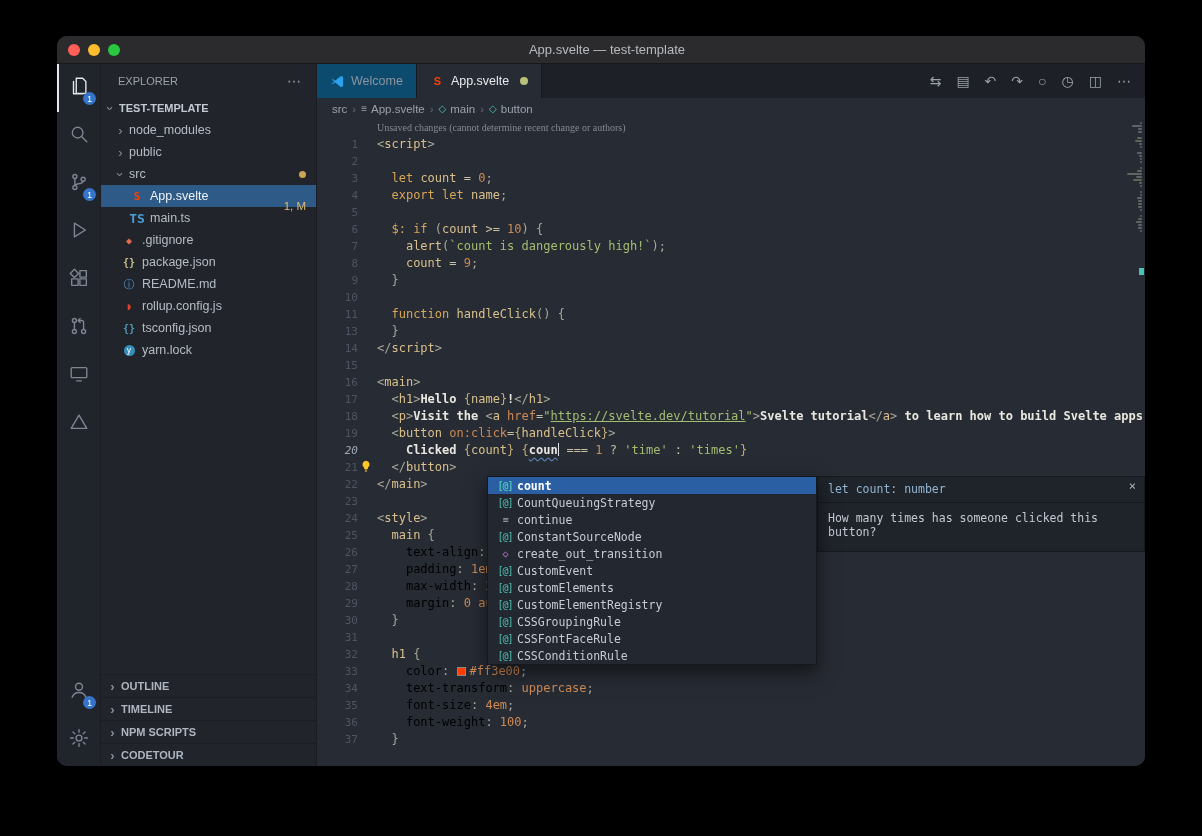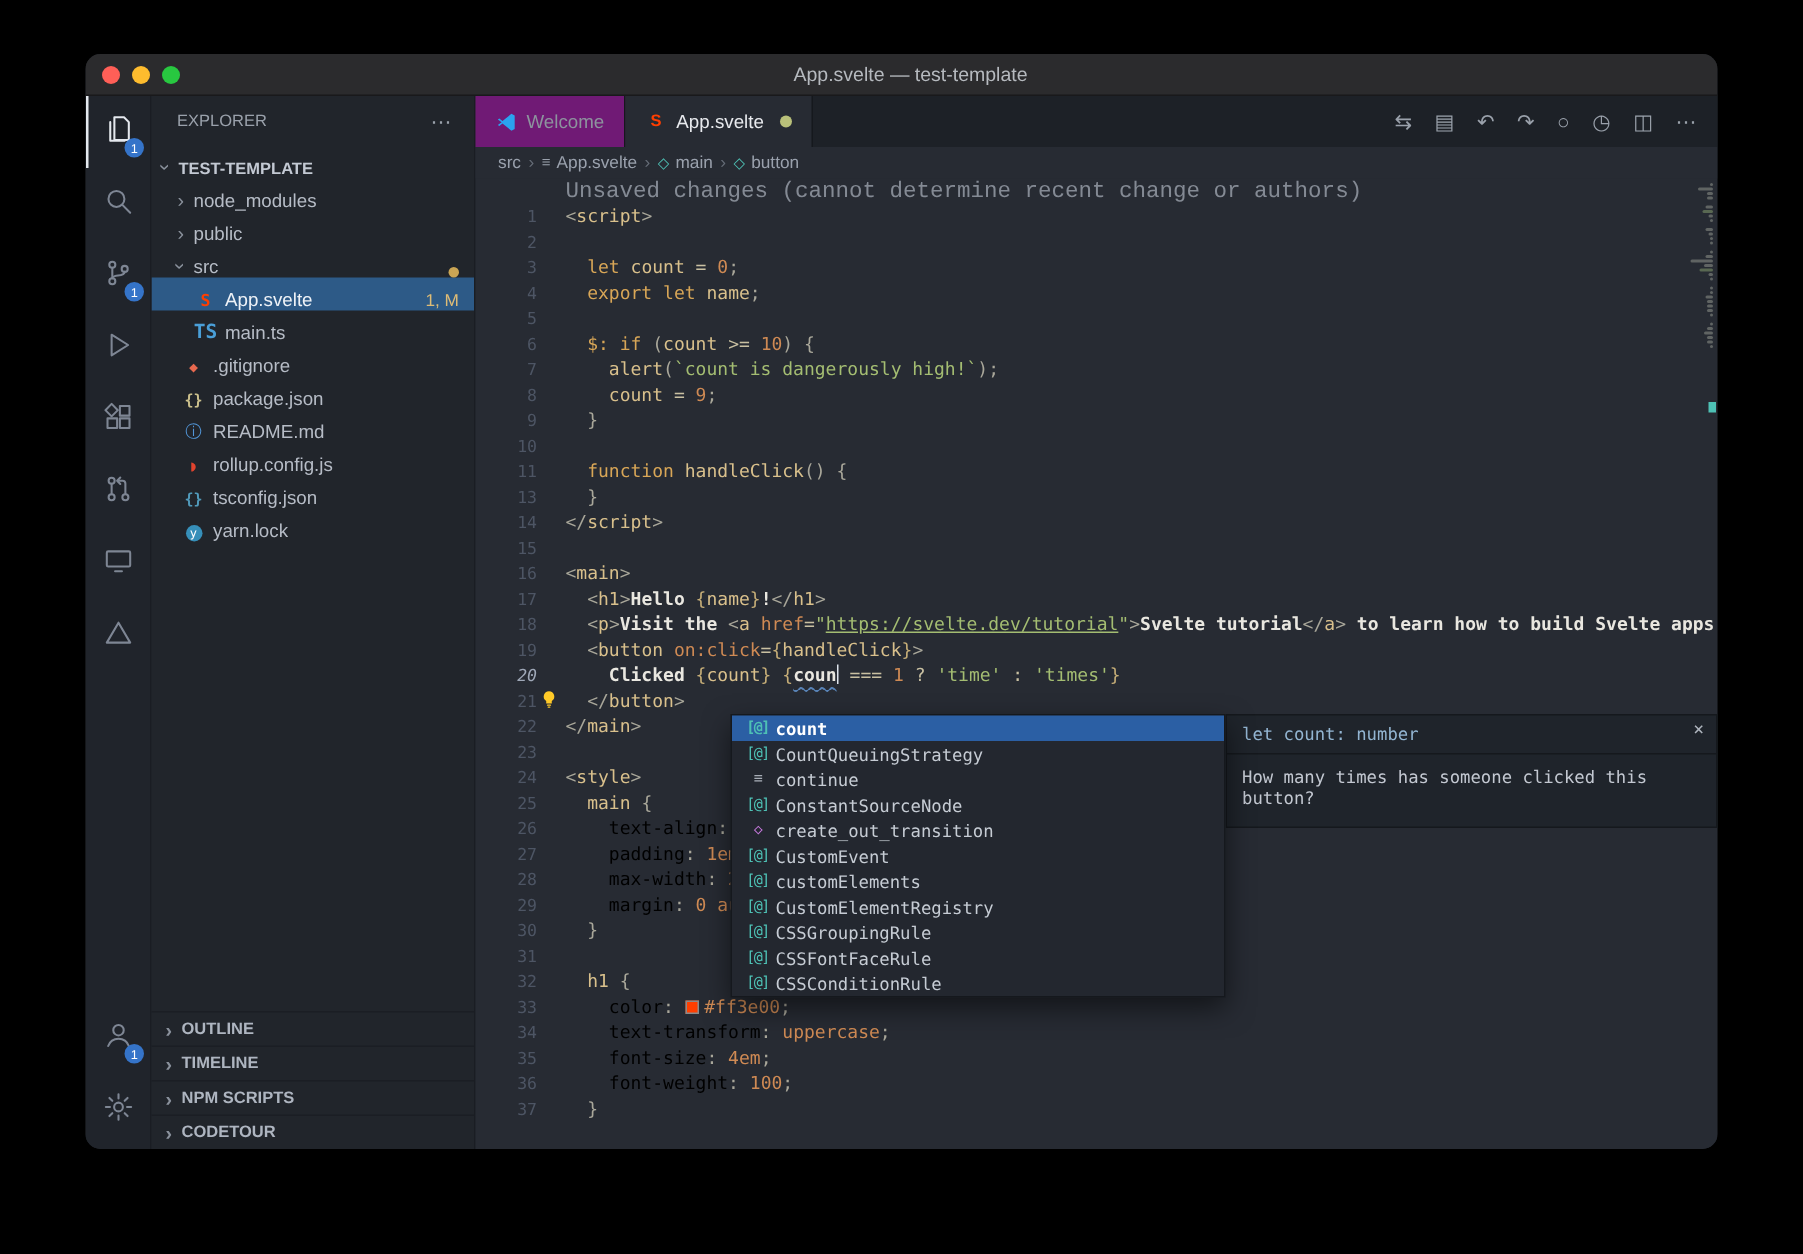--- a/index.html
+++ b/index.html
@@ -24,51 +24,51 @@
   .act-item svg{width:22px;height:22px;stroke:currentColor;fill:none;stroke-width:1.5;stroke-linecap:round;stroke-linejoin:round;}
   .badge{position:absolute;right:4px;bottom:7px;min-width:13px;height:13px;border-radius:7px;background:#3574c9;
          color:#fff;font-size:8.5px;display:flex;align-items:center;justify-content:center;padding:0 2px;box-sizing:border-box;}
   
   .sidebar{width:215px;background:#21252b;border-right:1px solid #1a1d23;display:flex;flex-direction:column;
            font-size:12.5px;color:#b6bcc6;}
   .sidebar-head{height:33px;flex:0 0 33px;display:flex;align-items:center;justify-content:space-between;
                 padding:0 14px 0 17px;font-size:11px;color:#9aa1ab;}
   .more{font-size:14px;color:#9aa1ab;cursor:pointer;letter-spacing:1px;}
   .tree{flex:1 1 auto;overflow:hidden;}
-  .trow{height:22px;display:flex;align-items:flex-end;padding-right:10px;cursor:pointer;box-sizing:border-box;}
+  .trow{height:22px;display:flex;align-items:center;padding-right:10px;cursor:pointer;box-sizing:border-box;}
   .trow.selected{background:#2d5a87;color:#eef2f7;}
   .chev{width:11px;margin-right:3px;color:#8a919c;font-size:13px;display:inline-flex;justify-content:center;}
   .chev.open{transform:rotate(90deg);}
   .root-label{font-weight:700;font-size:11px;color:#c3c9d3;}
   .fi{width:16px;flex:0 0 16px;display:inline-flex;justify-content:center;align-items:center;margin-right:5px;font-family:"DejaVu Sans Mono",monospace;}
   .tbadge{margin-left:auto;color:#debc76;font-size:11.5px;margin-top:20px;}
   .tdot{margin-left:auto;width:7px;height:7px;border-radius:50%;background:#caa554;}
   .sections{flex:0 0 auto;}
   .section{height:22px;display:flex;align-items:center;padding-left:6px;font-weight:700;font-size:11px;
            color:#aeb5c0;border-top:1px solid #1b1e24;cursor:pointer;}
   
   .editor{flex:1;background:#272b33;display:flex;flex-direction:column;position:relative;min-width:0;}
   .tabbar{height:34px;flex:0 0 34px;background:#1d2127;display:flex;align-items:stretch;}
-  .tab{display:flex;align-items:center;gap:6px;padding:0 13px;font-size:12.5px;color:#8d939e;background:#701a75;
+  .tab{display:flex;align-items:center;gap:6px;padding:0 13px;font-size:12.5px;color:#8d939e;background:#0c4a6e;
        border-right:1px solid #15181d;cursor:pointer;white-space:nowrap;}
   .tab.active{background:#272b33;color:#e8eaee;}
   .tab-icon{width:15px;height:15px;display:inline-flex;align-items:center;justify-content:center;}
   .dirty-dot{width:8px;height:8px;border-radius:50%;background:#b9c07a;margin-left:5px;}
   .ed-actions{margin-left:auto;display:flex;align-items:center;gap:15px;padding-right:14px;color:#9aa1ab;font-size:14px;}
   .ed-actions span{cursor:pointer;line-height:1;}
   .breadcrumbs{height:21px;flex:0 0 21px;display:flex;align-items:center;gap:5px;padding-left:15px;
                font-size:11.5px;color:#9aa1ad;background:#272b33;}
   .bc-item{display:flex;align-items:center;gap:4px;cursor:pointer;}
   .bc-sep{color:#646b76;}
   .bc-file{color:#9aa1ad;font-size:10px;}
   .bc-sym{color:#4ec1b5;font-size:10px;}
   
   .code-area{flex:1;position:relative;overflow:hidden;font-family:"DejaVu Sans Mono",monospace;font-size:12px;}
-  .blame{height:17px;line-height:17px;padding-left:60px;color:#848a94;font-size:15px;
-         font-family:Liberation Mono, monospace;white-space:pre;}
+  .blame{height:17px;line-height:17px;padding-left:60px;color:#848a94;font-size:10px;
+         font-family:Liberation Serif, serif;white-space:pre;}
   .line{height:17px;line-height:17px;white-space:pre;display:flex;}
   .ln{flex:0 0 41px;width:41px;text-align:right;margin-right:19px;color:#4d5564;font-size:11px;}
   .line.cur .ln{color:#9fa8b8;font-style:italic;}
   .code{flex:1;min-width:0;}
   .t-w{color:#c9c0a2;}
   .t-pl{color:#c9c0a2;}
   .t-cm{color:#7d8a6f;font-style:italic;}
   .t-kw{color:#d8a657;}
   .t-deco{color:#d8a657;}
   .t-id{color:#d9c08c;}

